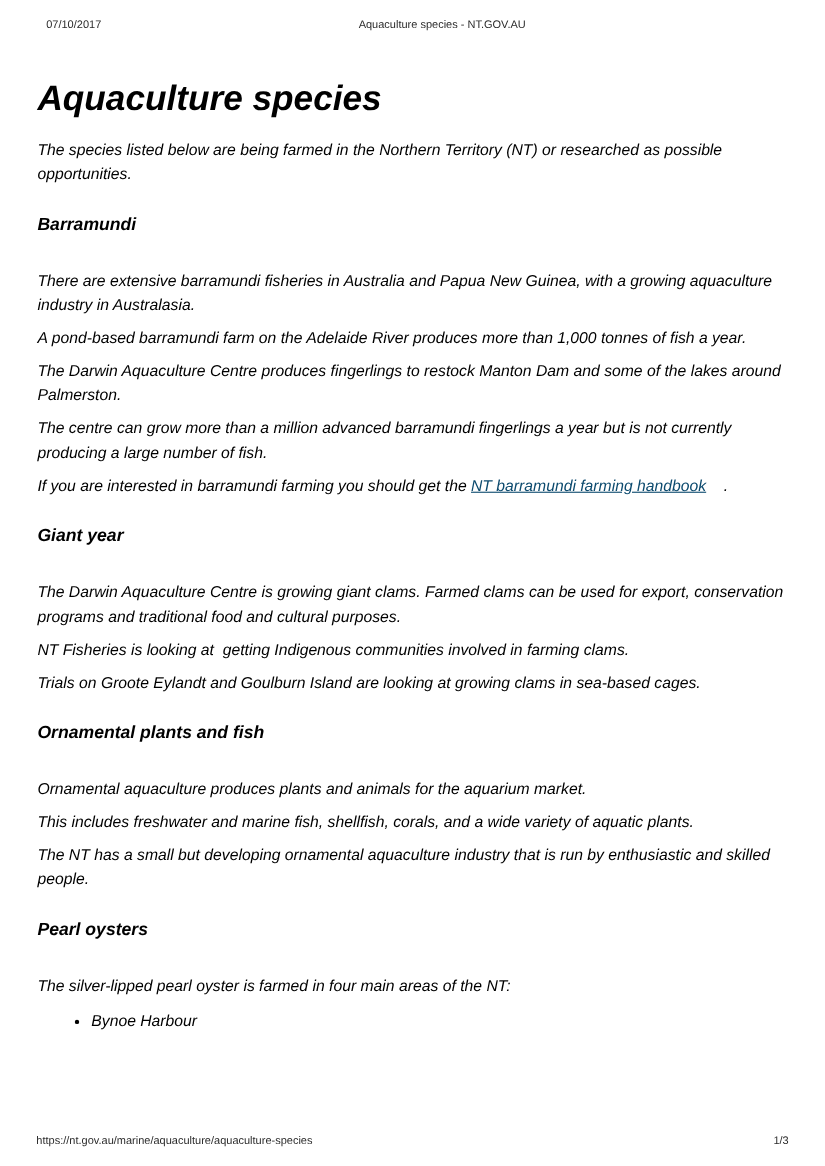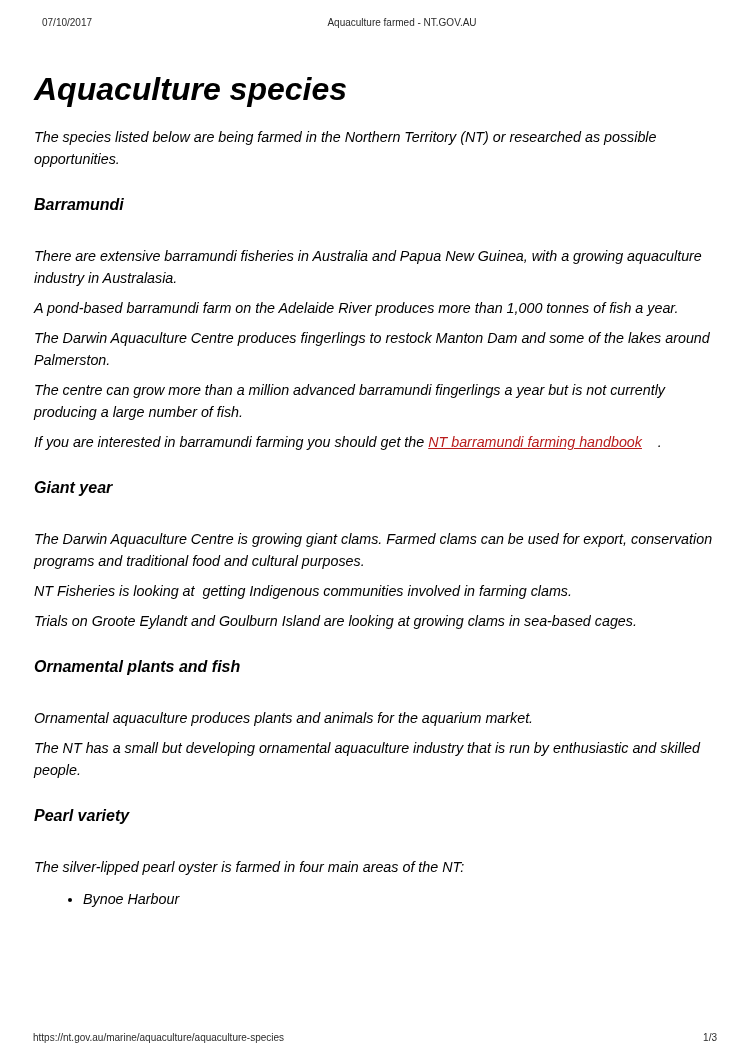--- a/index.html
+++ b/index.html
@@ -77,31 +77,31 @@
     margin: 0 0 8px 0;
   }
   ul {
     margin: 10px 0 0 0;
     padding-left: 49px;
     font-size: 14.3px;
     line-height: 22px;
   }
   li { margin: 0; }
   a.doc-link {
-    color: #b91c1c;
+    color: #0c4a6e;
     text-decoration: underline;
     cursor: pointer;
   }
 </style>
 </head>
 <body>
 
 <header class="print-header">
   <span class="date">07/10/2017</span>
-  <span class="doc-title">Aquaculture farmed - NT.GOV.AU</span>
+  <span class="doc-title">Aquaculture species - NT.GOV.AU</span>
 </header>
 
 <main>
 
   <h1>Aquaculture species</h1>
 
   <p>The species listed below are being farmed in the Northern Territory (NT) or researched as possible opportunities.</p>
 
   <h2>Barramundi</h2>
   <p>There are extensive barramundi fisheries in Australia and Papua New Guinea, with a growing aquaculture industry in Australasia.</p>
@@ -110,23 +110,24 @@
   <p>The centre can grow more than a million advanced barramundi fingerlings a year but is not currently producing a large number of fish.</p>
   <p><span>If you are interested in barramundi farming you should get the </span><a class="doc-link" href="#">NT barramundi farming handbook</a><span>&nbsp;&nbsp;&nbsp;&nbsp;.</span></p>
 
   <h2>Giant year</h2>
   <p>The Darwin Aquaculture Centre is growing giant clams. Farmed clams can be used for export, conservation programs and traditional food and cultural purposes.</p>
   <p>NT Fisheries is looking at &nbsp;getting Indigenous communities involved in farming clams.</p>
   <p>Trials on Groote Eylandt and Goulburn Island are looking at growing clams in sea-based cages.</p>
 
   <h2>Ornamental plants and fish</h2>
   <p>Ornamental aquaculture produces plants and animals for the aquarium market.</p>
+  <p>This includes freshwater and marine fish, shellfish, corals, and a wide variety of aquatic plants.</p>
   <p>The NT has a small but developing ornamental aquaculture industry that is run by enthusiastic and skilled people.</p>
 
-  <h2>Pearl variety</h2>
+  <h2>Pearl oysters</h2>
   <p>The silver-lipped pearl oyster is farmed in four main areas of the NT:</p>
   <ul>
     <li>Bynoe Harbour</li>
   </ul>
 
 </main>
 
 <footer class="print-footer">
   <span>https://nt.gov.au/marine/aquaculture/aquaculture-species</span>
   <span>1/3</span>

